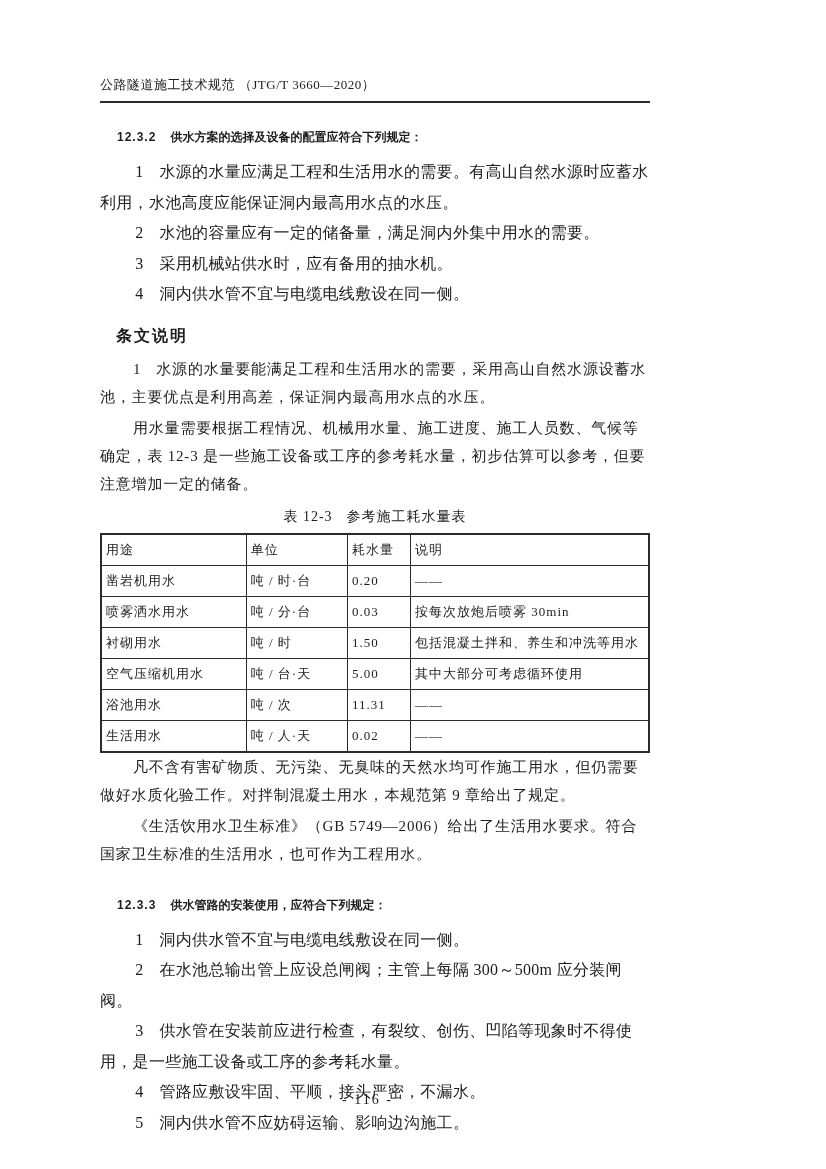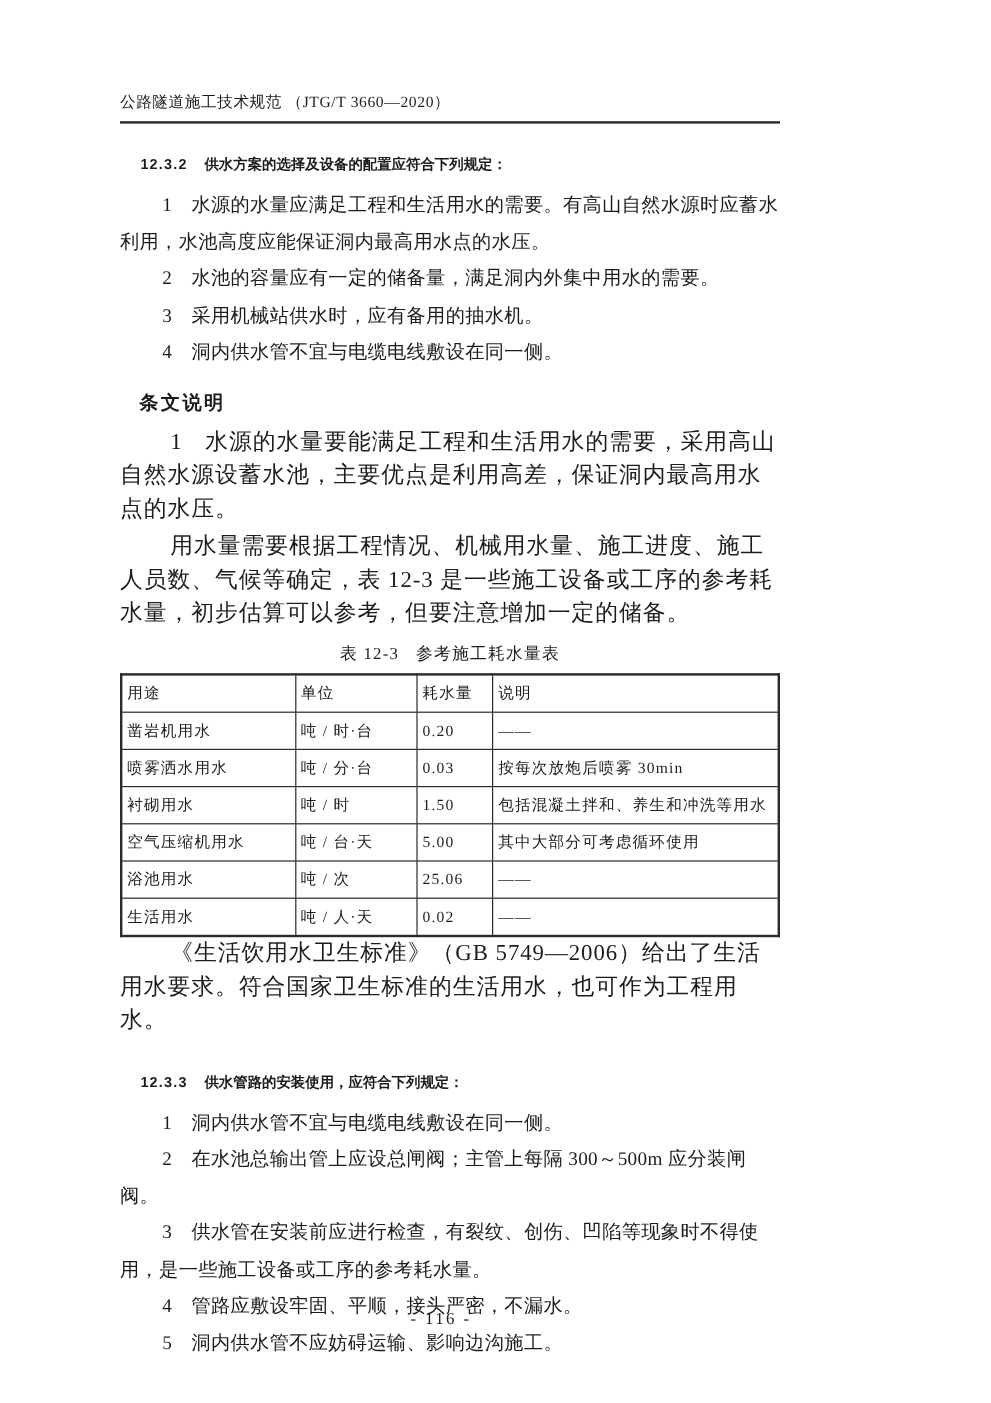--- a/index.html
+++ b/index.html
@@ -49,21 +49,21 @@
   .item-num { margin-right: 1em; }
   
   .commentary-heading {
     font-size: 16px;
     font-weight: 700;
     margin: 16px 0 8px 16px;
     letter-spacing: 2px;
   }
   .commentary p {
     margin: 0 0 3px 0;
-    font-size: 19px;
+    font-size: 15px;
     line-height: 28px;
     text-indent: 2.2em;
     letter-spacing: 0.8px;
     font-family: Liberation Serif, serif;
   }
   
   .table-title {
     text-align: center;
     font-size: 14px;
     margin: 10px 0 7px 0;
@@ -163,32 +163,33 @@
         </tr>
         <tr>
           <td>空气压缩机用水</td>
           <td>吨 / 台·天</td>
           <td>5.00</td>
           <td>其中大部分可考虑循环使用</td>
         </tr>
         <tr>
           <td>浴池用水</td>
           <td>吨 / 次</td>
-          <td>25.06</td>
+          <td>11.31</td>
           <td>——</td>
         </tr>
         <tr>
           <td>生活用水</td>
           <td>吨 / 人·天</td>
           <td>0.02</td>
           <td>——</td>
         </tr>
       </tbody>
     </table>
 
+    <p>凡不含有害矿物质、无污染、无臭味的天然水均可作施工用水，但仍需要做好水质化验工作。对拌制混凝土用水，本规范第 9 章给出了规定。</p>
     <p>《生活饮用水卫生标准》（GB 5749—2006）给出了生活用水要求。符合国家卫生标准的生活用水，也可作为工程用水。</p>
   </div>
 
   <h2 class="sec-heading sec-heading-2">
     <span class="sec-num">12.3.3</span><span>供水管路的安装使用，应符合下列规定：</span>
   </h2>
   <div class="clause">
     <p><span class="item-num">1</span><span>洞内供水管不宜与电缆电线敷设在同一侧。</span></p>
     <p><span class="item-num">2</span><span>在水池总输出管上应设总闸阀；主管上每隔 300～500m 应分装闸阀。</span></p>
     <p><span class="item-num">3</span><span>供水管在安装前应进行检查，有裂纹、创伤、凹陷等现象时不得使用，是一些施工设备或工序的参考耗水量。</span></p>

